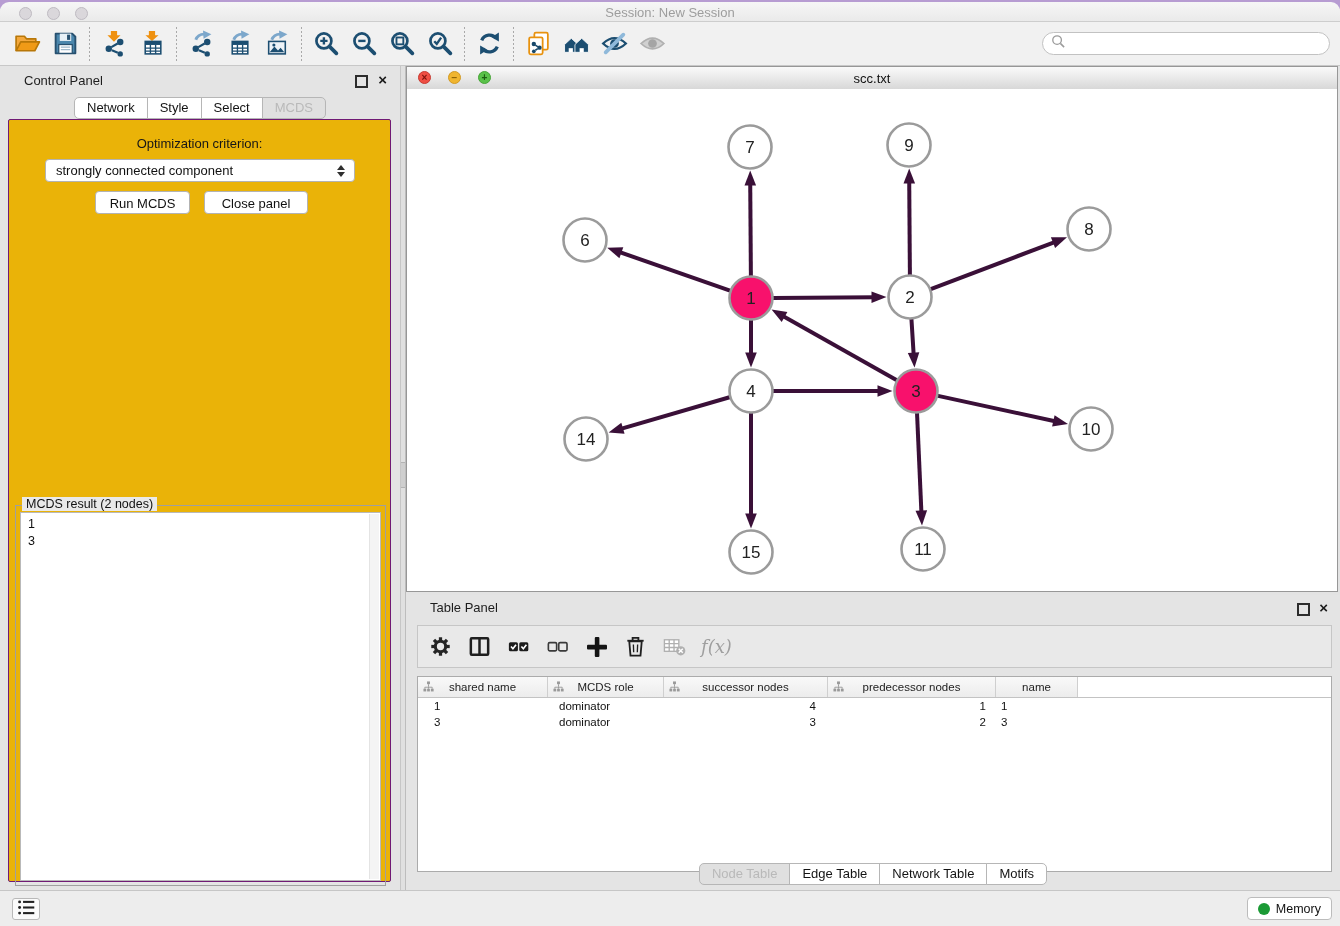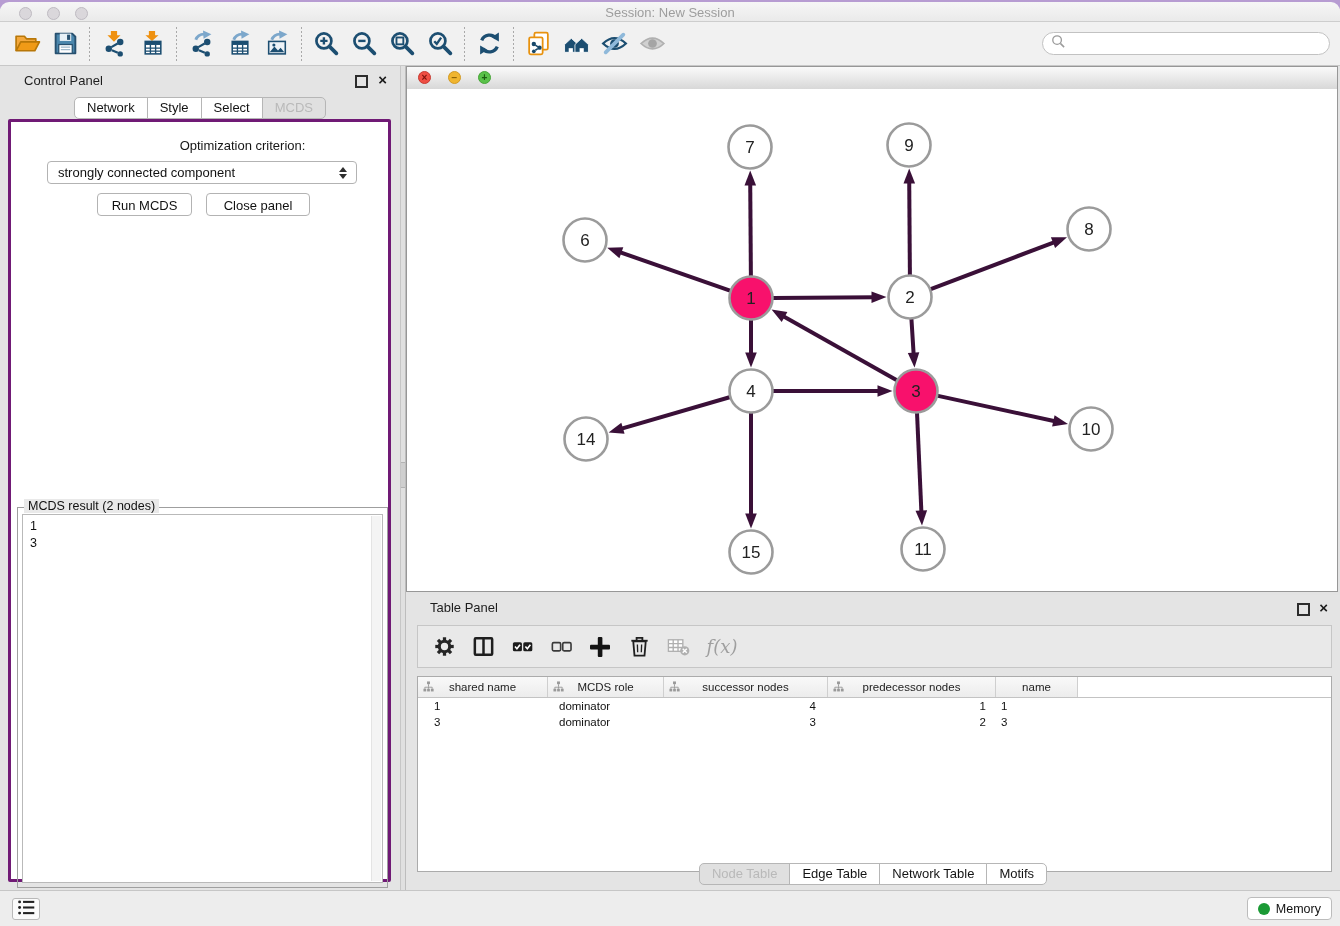--- a/index.html
+++ b/index.html
@@ -37,22 +37,22 @@
   .tab.first{border-radius:5px 0 0 5px;margin-left:0;}
   .tab.last{border-radius:0 5px 5px 0;}
   .tab.sel{background:#e0e0e0;color:#b9b9b9;}
 
   
   .control-panel{position:absolute;left:0;top:66px;width:400px;height:824px;background:#e4e4e4;}
   .cp-title{position:absolute;left:12px;top:7px;}
   .cp-float{right:32px;top:9px;}
   .cp-close{right:13px;top:7px;}
   .cp-tabs{position:absolute;top:31px;left:50%;transform:translateX(-50%);display:flex;}
-  .cp-box{position:absolute;left:8px;top:53px;width:383px;height:763px;background:#ffffff;
-          border:3px solid #701a75;border-radius:2px;box-sizing:border-box;padding-left:43px;}
+  .cp-box{position:absolute;left:8px;top:53px;width:383px;height:763px;background:#eab308;
+          border:1px solid #701a75;border-radius:2px;box-sizing:border-box;}
   .opt-label{position:absolute;top:16px;width:100%;text-align:center;font-size:13px;color:#161616;}
   .dropdown{position:absolute;left:36px;top:39px;width:310px;height:23px;background:#fff;
             border:1px solid #b3b3b3;border-radius:4px;box-sizing:border-box;display:flex;
             align-items:center;font-size:13px;padding-left:10px;color:#111;}
   .dd-arrows{margin-left:auto;margin-right:9px;display:flex;flex-direction:column;gap:2px;}
   .dd-arrows i{width:0;height:0;border-left:4px solid transparent;border-right:4px solid transparent;display:block;}
   .dd-arrows .up{border-bottom:5px solid #2f2f2f;}
   .dd-arrows .dn{border-top:5px solid #2f2f2f;}
   .btn{position:absolute;height:23px;background:#fff;border:1px solid #b3b3b3;border-radius:4px;
        font-size:13px;color:#111;text-align:center;line-height:21px;box-sizing:border-box;}
@@ -89,21 +89,21 @@
   .canvas{position:absolute;left:0;top:22px;right:0;bottom:0;background:#fff;}
 
   
   .table-panel{position:absolute;left:406px;top:595px;width:934px;height:295px;background:#e4e4e4;}
   .tp-title{position:absolute;left:12px;top:5px;}
   .tp-float{right:30px;top:8px;}
   .tp-close{right:12px;top:6px;}
   .tp-toolbar{position:absolute;left:11px;top:30px;width:915px;height:43px;background:#e9e9e9;
               border:1px solid #c6c6c6;box-sizing:border-box;display:flex;align-items:center;
               padding-left:10px;gap:7px;}
-  .tp-btn{width:32px;height:32px;display:flex;align-items:center;justify-content:center;
+  .tp-btn{width:32px;height:32px;display:flex;align-items:center;
           border:none;background:transparent;padding:0;flex:0 0 auto;}
   .fx-label{font-size:18px;font-style:italic;font-family:"DejaVu Serif",serif;color:#9f9f9f;}
   .tp-table{position:absolute;left:11px;top:81px;width:915px;height:196px;background:#fff;
             border:1px solid #ababab;box-sizing:border-box;overflow:hidden;}
   .thead{display:flex;height:20px;border-bottom:1px solid #c3c3c3;background:#fff;}
   .th{position:relative;display:flex;align-items:center;justify-content:center;font-size:11.5px;
       color:#222;border-right:1px solid #cfcfcf;box-sizing:border-box;height:20px;
       background:linear-gradient(#f9f9f9,#ececec);flex:0 0 auto;}
   .th .tree{position:absolute;left:5px;top:4px;line-height:0;}
   .trow{display:flex;height:16px;font-size:11.5px;color:#111;align-items:center;}
@@ -333,20 +333,21 @@
 
 <div class="vsplit"></div>
 
 <div class="net-frame">
   <div class="nf-titlebar">
     <div class="nf-lights">
       <span class="nf-light nf-close"></span>
       <span class="nf-light nf-min"></span>
       <span class="nf-light nf-zoom"></span>
     </div>
+    <div class="nf-title">scc.txt</div>
   </div>
   <div class="canvas">
     <svg id="graph-svg" width="930" height="502" viewBox="0 0 930 502">
         <line x1="343.9" y1="187.5" x2="343.2" y2="92.5" stroke="#3a1038" stroke-width="4"></line>
         <polygon points="343.2,81.5 349.1,96.5 337.5,96.5" fill="#3a1038"></polygon>
         <line x1="323.7" y1="201.9" x2="210.6" y2="162.4" stroke="#3a1038" stroke-width="4"></line>
         <polygon points="200.2,158.8 216.3,158.2 212.4,169.2" fill="#3a1038"></polygon>
         <line x1="365.5" y1="208.9" x2="468.5" y2="208.2" stroke="#3a1038" stroke-width="4"></line>
         <polygon points="479.5,208.1 464.5,214.0 464.5,202.4" fill="#3a1038"></polygon>
         <line x1="344.0" y1="230.5" x2="344.0" y2="267.5" stroke="#3a1038" stroke-width="4"></line>

